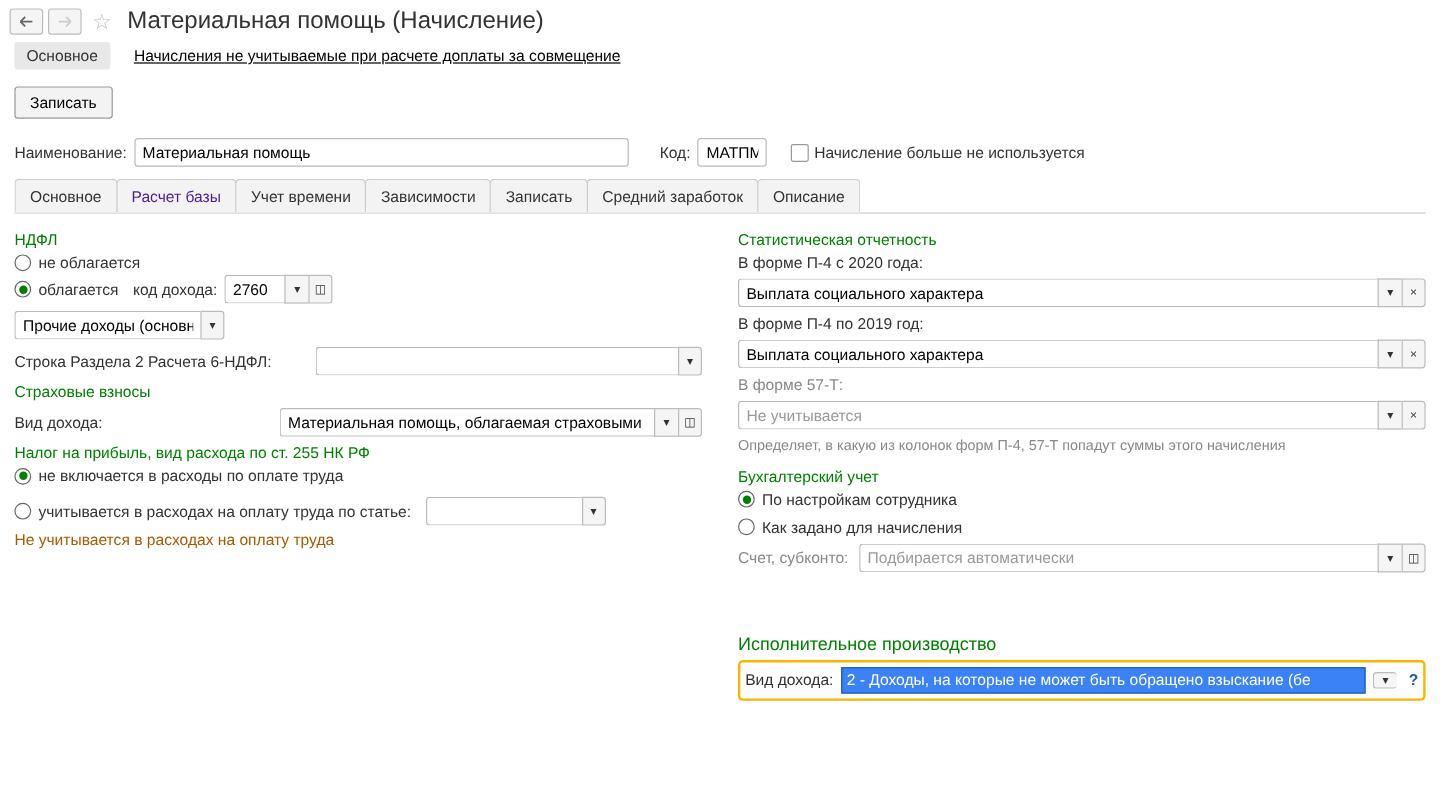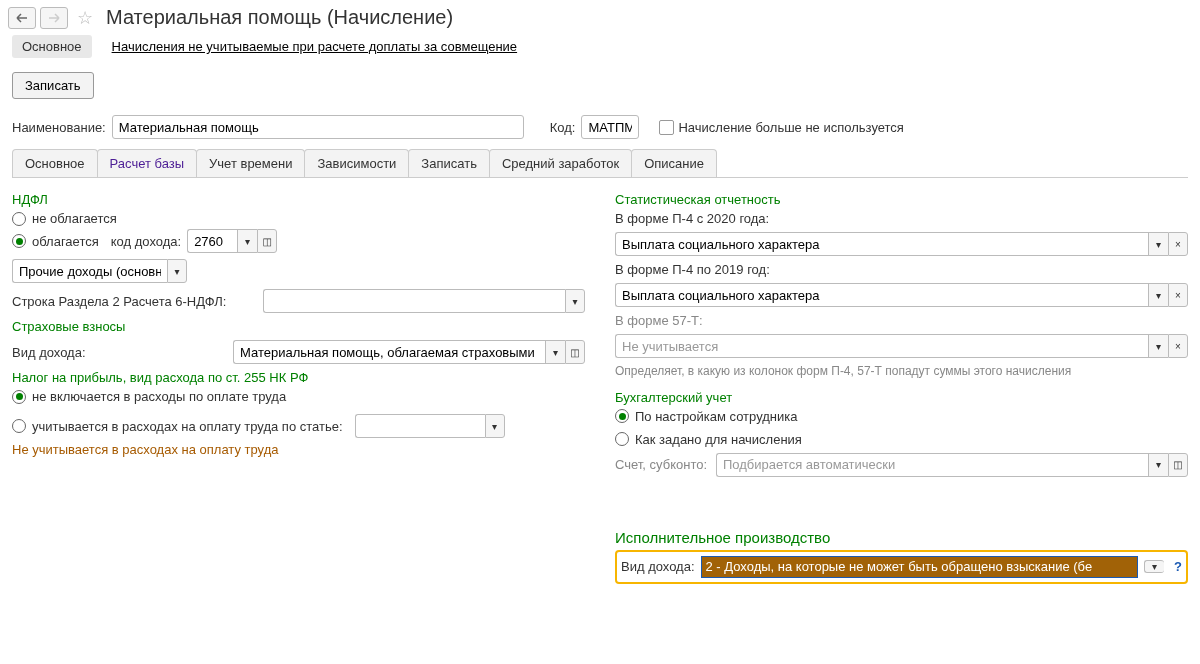--- a/index.html
+++ b/index.html
@@ -201,21 +201,21 @@
     align-items: center;
     gap: 6px;
   }
   .help-icon {
     color: #1a5ab3;
     font-weight: bold;
     cursor: pointer;
     margin-left: 4px;
   }
   .sel-input {
-    background: #a16207;
+    background: #3b82f6;
     color: #fff;
     border: 1px solid #1a5ab3;
     padding: 2px 4px;
     height: 22px;
     flex: 1;
     overflow: hidden;
     white-space: nowrap;
   }
 </style>
 </head>

